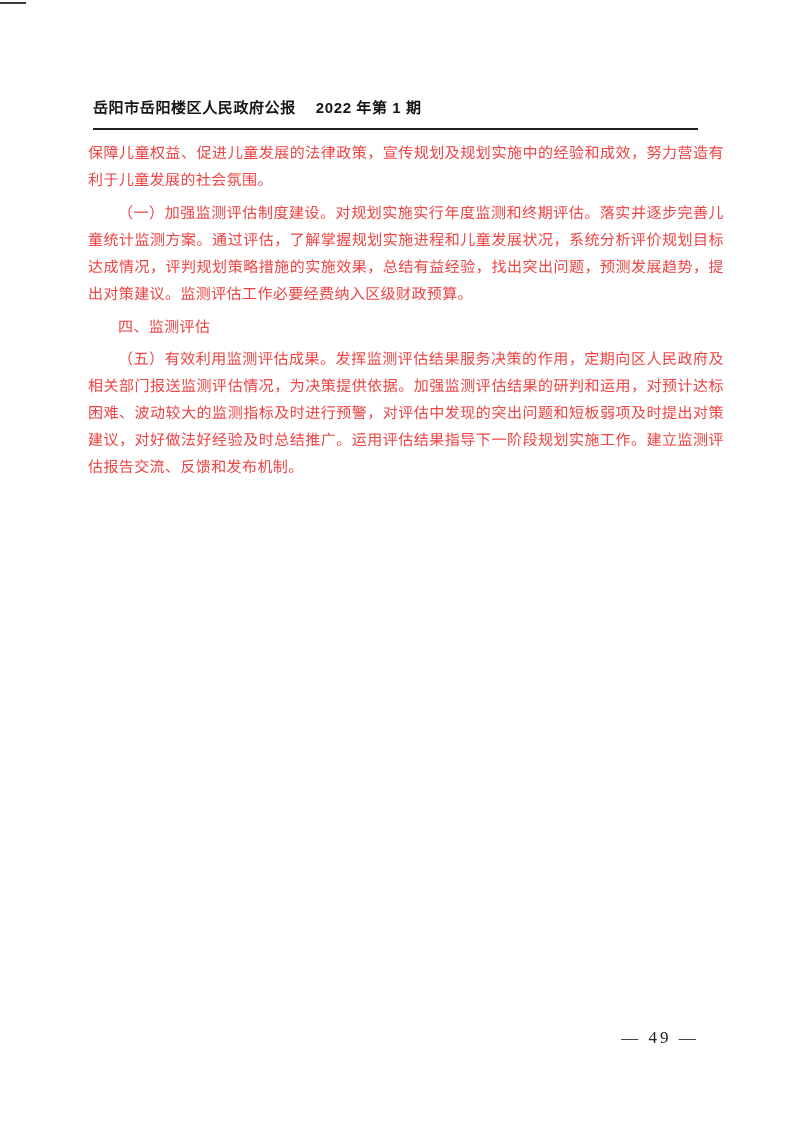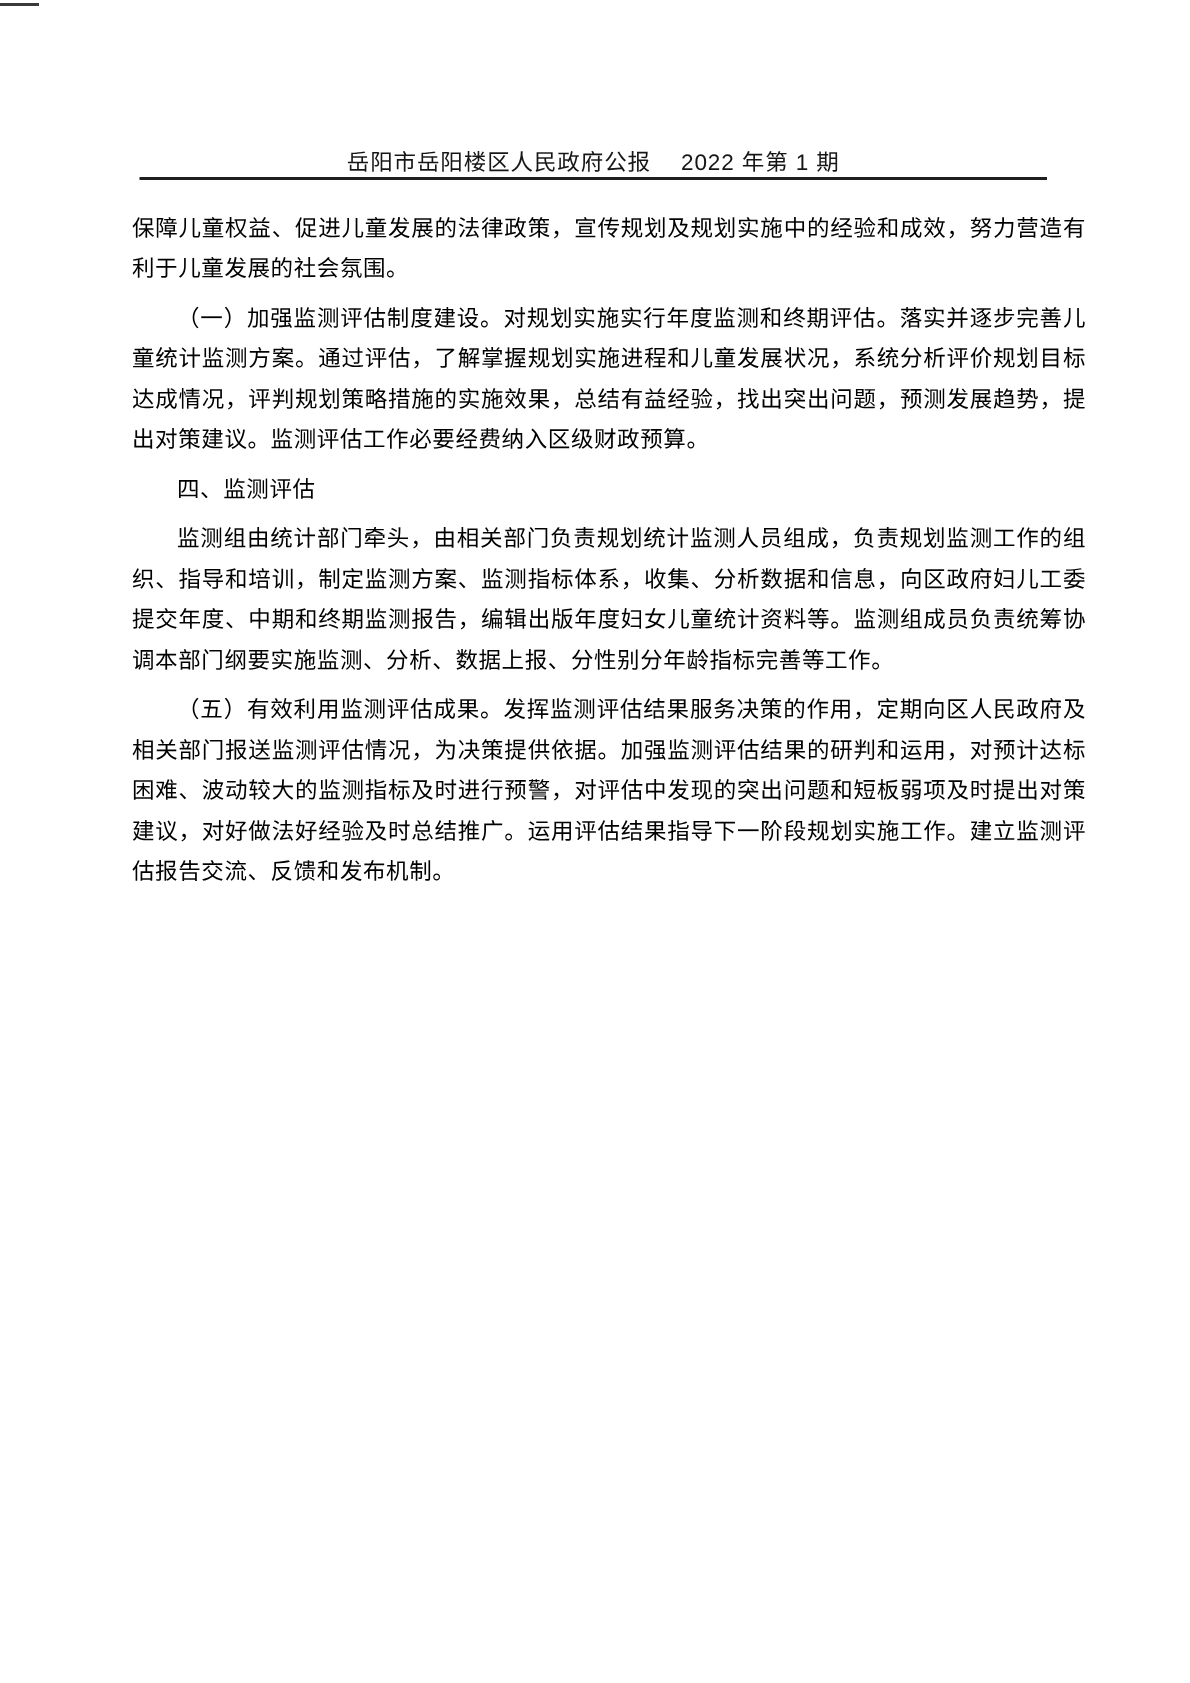--- a/index.html
+++ b/index.html
@@ -22,42 +22,42 @@
     width: 26px;
     height: 2px;
     background: #3a3a3a;
   }
 
   .page-header {
     position: absolute;
     left: 93px;
     top: 96px;
     width: 605px;
-    text-align: center;
+    text-align: left;
     font-family: "Liberation Sans", "DejaVu Sans", sans-serif;
-    font-weight: 400;
+    font-weight: 700;
     font-size: 15px;
     letter-spacing: 0.6px;
     color: #161616;
-    padding-bottom: 1px;
+    padding-bottom: 11px;
     border-bottom: 2px solid #1f1f1f;
     white-space: nowrap;
   }
   .page-header .issue { margin-left: 20px; }
 
   .page-body {
     position: absolute;
     left: 88px;
     top: 140px;
     width: 636px;
     font-size: 15px;
     line-height: 27px;
     letter-spacing: 0.4px;
     text-align: justify;
-    color: #000000;
+    color: #ef4444;
   }
   .para { margin: 0 0 6px 0; text-indent: 2em; }
   .para.no-indent { text-indent: 0; }
   .para.heading { text-indent: 2em; }
   .para:last-child { margin-bottom: 0; font-family: Liberation Mono, monospace; }
 
   .page-footer {
     position: absolute;
     top: 1028px;
     left: 558px;
@@ -77,18 +77,20 @@
   <div class="scan-artifact"></div>
 
   <header class="page-header">
     <span>岳阳市岳阳楼区人民政府公报</span><span class="issue">2022 年第 1 期</span>
   </header>
 
   <main class="page-body">
     <p class="para no-indent">保障儿童权益、促进儿童发展的法律政策，宣传规划及规划实施中的经验和成效，努力营造有利于儿童发展的社会氛围。</p>
     <p class="para">（一）加强监测评估制度建设。对规划实施实行年度监测和终期评估。落实并逐步完善儿童统计监测方案。通过评估，了解掌握规划实施进程和儿童发展状况，系统分析评价规划目标达成情况，评判规划策略措施的实施效果，总结有益经验，找出突出问题，预测发展趋势，提出对策建议。监测评估工作必要经费纳入区级财政预算。</p>
     <p class="para heading">四、监测评估</p>
-    <p class="para">监测组由统计部门牵头，由相关部门负责规划统计监测人员组成，负责规划监测工作的组织、指导和培训，制定监测方案、监测指标体系，收集、分析数据和信息，向区政府妇儿工委提交年度、中期和终期监测报告，编辑出版年度妇女儿童统计资料等。监测组成员负责统筹协调本部门纲要实施监测、分析、数据上报、分性别分年龄指标完善等工作。</p>
     <p class="para">（五）有效利用监测评估成果。发挥监测评估结果服务决策的作用，定期向区人民政府及相关部门报送监测评估情况，为决策提供依据。加强监测评估结果的研判和运用，对预计达标困难、波动较大的监测指标及时进行预警，对评估中发现的突出问题和短板弱项及时提出对策建议，对好做法好经验及时总结推广。运用评估结果指导下一阶段规划实施工作。建立监测评估报告交流、反馈和发布机制。</p>
   </main>
 
+  <footer class="page-footer">
+    <span>— 49 —</span>
+  </footer>
 
 </div>
 
 </body></html>

